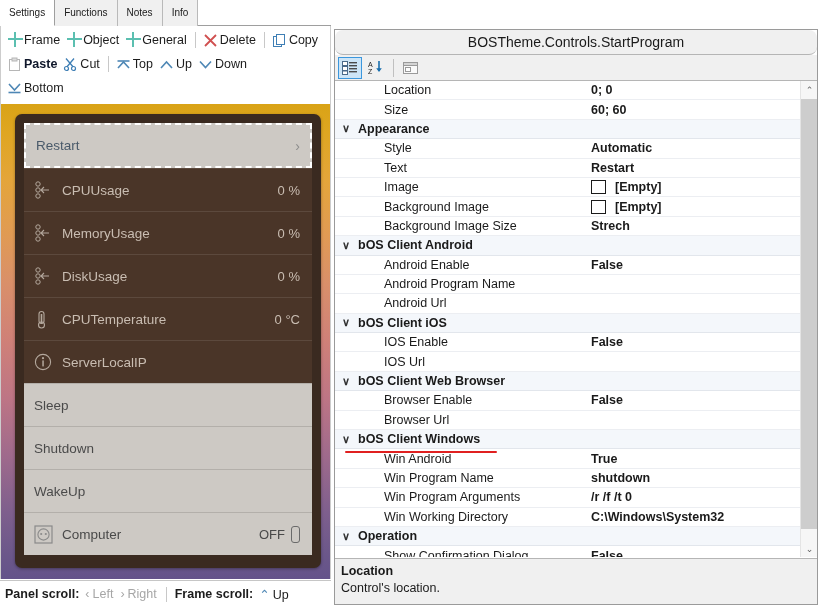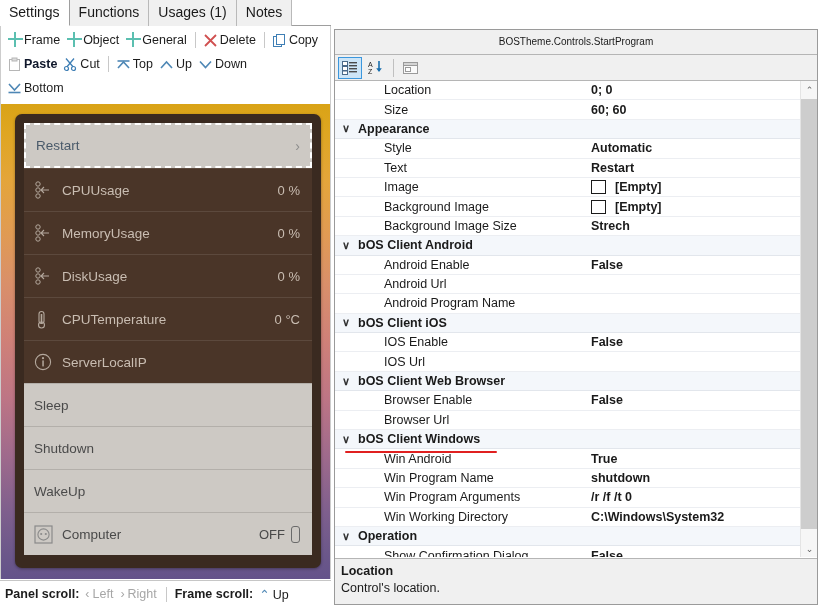--- a/index.html
+++ b/index.html
@@ -18,21 +18,21 @@
   }
 
   
   #tabstrip {
     position: absolute; left: 0; top: 0; width: 331px; height: 26px;
     background: #ffffff;
     border-bottom: 1px solid #9e9e9e;
   }
   .tab {
     position: relative; float: left; height: 26px; line-height: 25px;
-    padding: 0 9px; font-size: 14px; color: #1a1a1a;
+    padding: 0 9px; font-size: 10px; color: #1a1a1a;
     border-right: 1px solid #b9b9b9;
     background: #f0f0f0;
     cursor: default;
   }
   .tab.active {
     background: #ffffff;
     border-bottom: 1px solid #ffffff;
     margin-bottom: -1px; z-index: 3;
     border-right: 1px solid #9e9e9e;
   }
@@ -133,22 +133,22 @@
   #statusbar .sb-sep { width: 1px; height: 15px; background: #c8c8c8; margin: 0 8px 0 2px; }
 
   
   #right-pane {
     position: absolute; left: 334px; top: 29px; width: 484px; height: 576px;
     border: 1px solid #9a9a9a;
     background: #ffffff;
   }
   #pg-title {
     height: 25px; line-height: 24px; text-align: center;
-    font-size: 10px; color: #1a1a1a;
-    background: #f0f0f0; border-bottom: 1px solid #b5b5b5;
+    font-size: 14px; color: #1a1a1a;
+    background: #f0f0f0; border-bottom: 1px solid #b5b5b5; border-radius: 8px;
   }
   #pg-toolbar {
     height: 26px; background: #f0f0f0; border-bottom: 1px solid #b5b5b5;
     display: flex; align-items: center; padding-left: 3px;
   }
   .tb-btn {
     width: 24px; height: 22px; margin-right: 2px;
     display: flex; align-items: center; justify-content: center;
     cursor: default;
   }
@@ -217,21 +217,20 @@
 </head>
 <body>
 
 <div id="root">
 
   <div id="left-pane">
 
     <div id="tabstrip">
         <div class="tab active">Settings</div>
         <div class="tab">Functions</div>
-        <div class="tab">Usages (1)</div>
         <div class="tab">Notes</div>
         <div class="tab">Info</div>
       </div>
 
     <div id="cmdbar">
       <div class="cmdrow"><span class="cmd"><span class="gl"><span class="ico-plus"></span></span><span>Frame</span></span><span class="cmd"><span class="gl"><span class="ico-plus"></span></span><span>Object</span></span><span class="cmd"><span class="gl"><span class="ico-plus"></span></span><span>General</span></span><span class="sep"></span><span class="cmd"><span class="gl"><svg width="15" height="15" viewBox="0 0 15 15" class="glyph" style="margin-top: 4px;">
                 <path d="M2 2 L13 13 M13 2 L2 13" stroke="#d05050" stroke-width="1.8" fill="none"></path>
               </svg></span><span>Delete</span></span><span class="sep"></span><span class="cmd"><span class="gl"><svg width="15" height="15" viewBox="0 0 15 15" class="glyph" style="margin-top: 4px;">
                 <rect x="1.5" y="3.5" width="8" height="10" fill="#fff" stroke="#3f7fb5"></rect>
                 <rect x="4.5" y="1.5" width="8" height="10" fill="#fff" stroke="#3f7fb5"></rect>
@@ -452,26 +451,26 @@
             <div class="p-exp">∨</div>
             <div class="p-name">bOS Client Android</div>
           </div>
           <div class="prow sub">
             <div class="p-exp"></div>
             <div class="p-name">Android Enable</div>
             <div class="p-val">False</div>
           </div>
           <div class="prow sub">
             <div class="p-exp"></div>
+            <div class="p-name">Android Program Name</div>
+            <div class="p-val"></div>
+          </div>
+          <div class="prow sub">
+            <div class="p-exp"></div>
             <div class="p-name">Android Url</div>
-            <div class="p-val"></div>
-          </div>
-          <div class="prow sub">
-            <div class="p-exp"></div>
-            <div class="p-name">Android Program Name</div>
             <div class="p-val"></div>
           </div>
           <div class="prow cat">
             <div class="p-exp">∨</div>
             <div class="p-name">bOS Client iOS</div>
           </div>
           <div class="prow sub">
             <div class="p-exp"></div>
             <div class="p-name">IOS Enable</div>
             <div class="p-val">False</div>

